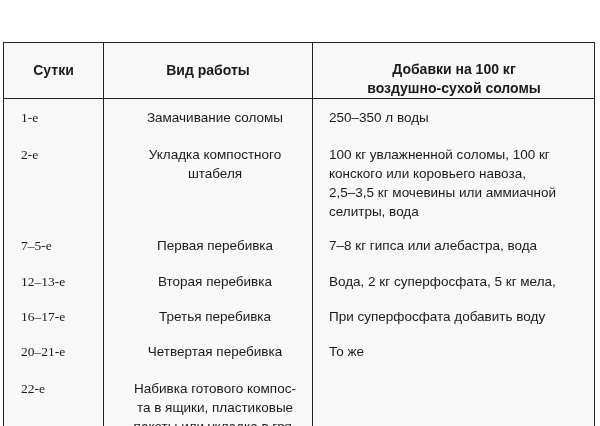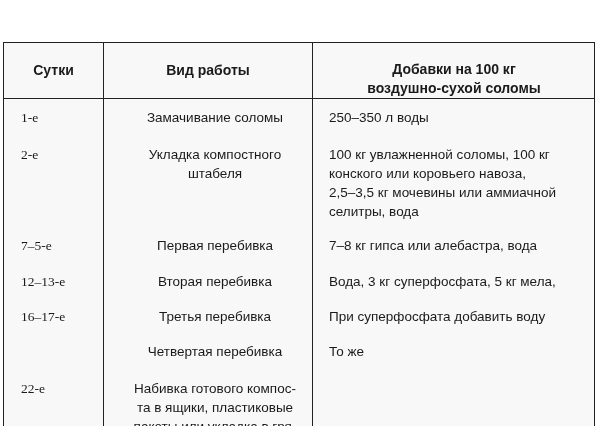--- a/index.html
+++ b/index.html
@@ -69,26 +69,27 @@
 конского или коровьего навоза,
 2,5–3,5 кг мочевины или аммиачной
 селитры, вода</div>
 
   <div class="cell c0" style="top:193px">7–5-е</div>
   <div class="cell c1" style="top:193px">Первая перебивка</div>
   <div class="cell c2" style="top:193px">7–8 кг гипса или алебастра, вода</div>
 
   <div class="cell c0" style="top:229px">12–13-е</div>
   <div class="cell c1" style="top:229px">Вторая перебивка</div>
-  <div class="cell c2" style="top:229px">Вода, 3 кг суперфосфата, 5 кг мела,</div>
+  <div class="cell c2" style="top:229px">Вода, 2 кг суперфосфата, 5 кг мела,</div>
 
   <div class="cell c0" style="top:264px">16–17-е</div>
   <div class="cell c1" style="top:264px">Третья перебивка</div>
   <div class="cell c2" style="top:264px">При суперфосфата добавить воду</div>
 
+  <div class="cell c0" style="top:299px">20–21-е</div>
   <div class="cell c1" style="top:299px">Четвертая перебивка</div>
   <div class="cell c2" style="top:299px">То же</div>
 
   <div class="cell c0" style="top:336px">22-е</div>
   <div class="cell c1" style="top:336px">Набивка готового компос-
 та в ящики, пластиковые
 пакеты или укладка в гря-
 ды либо на стеллажи</div>
   <div class="cell c2" style="top:336px"></div>
 </div>

